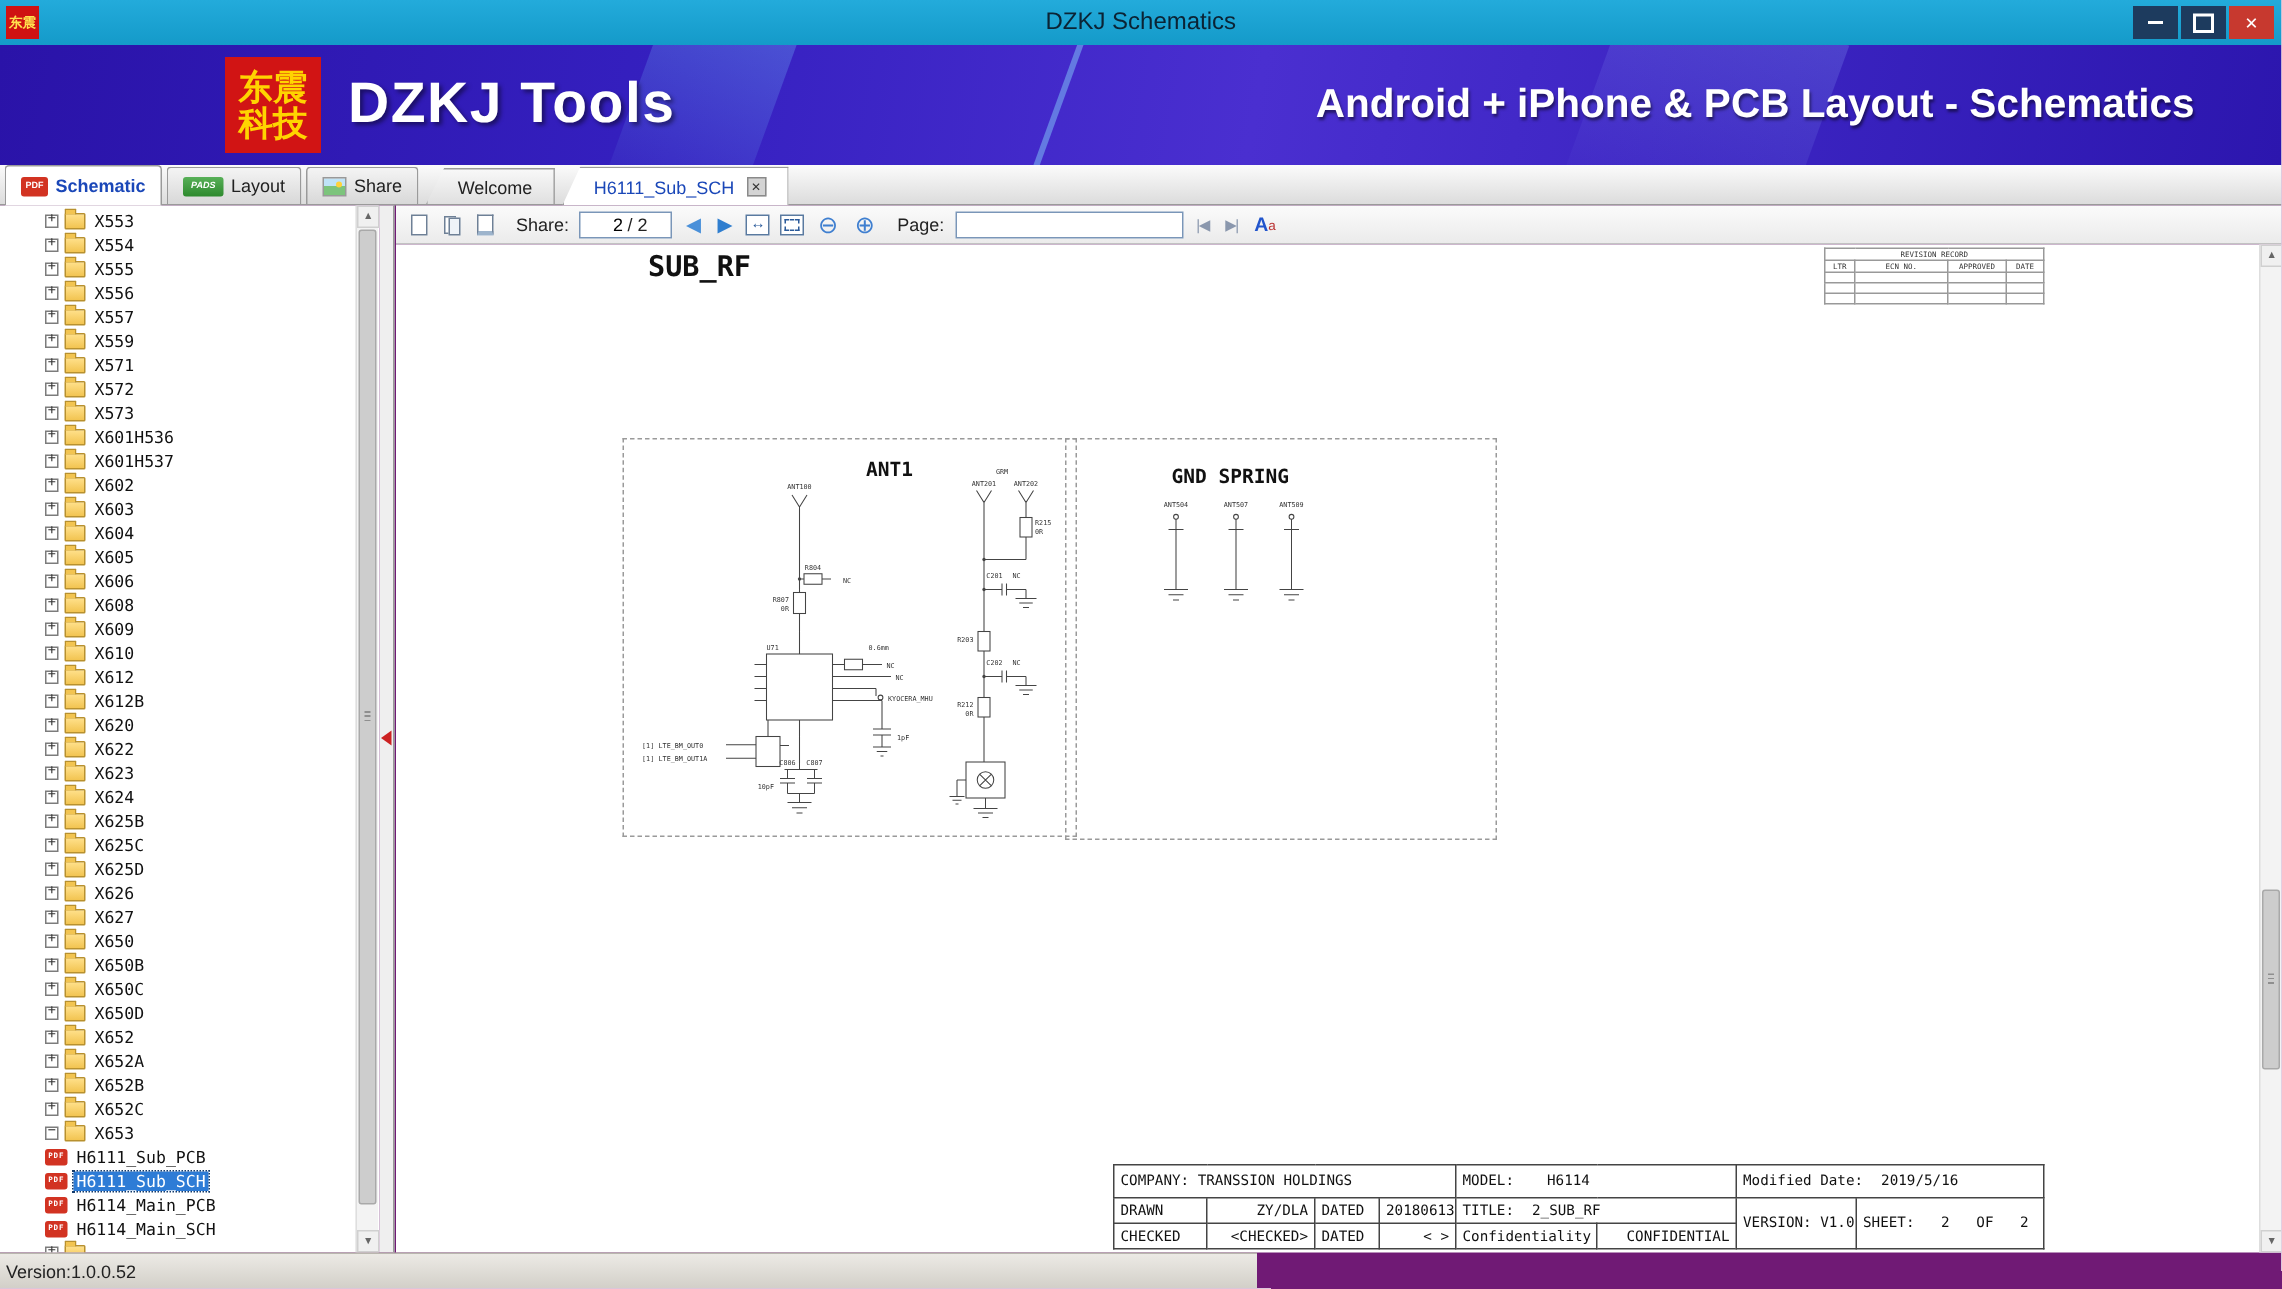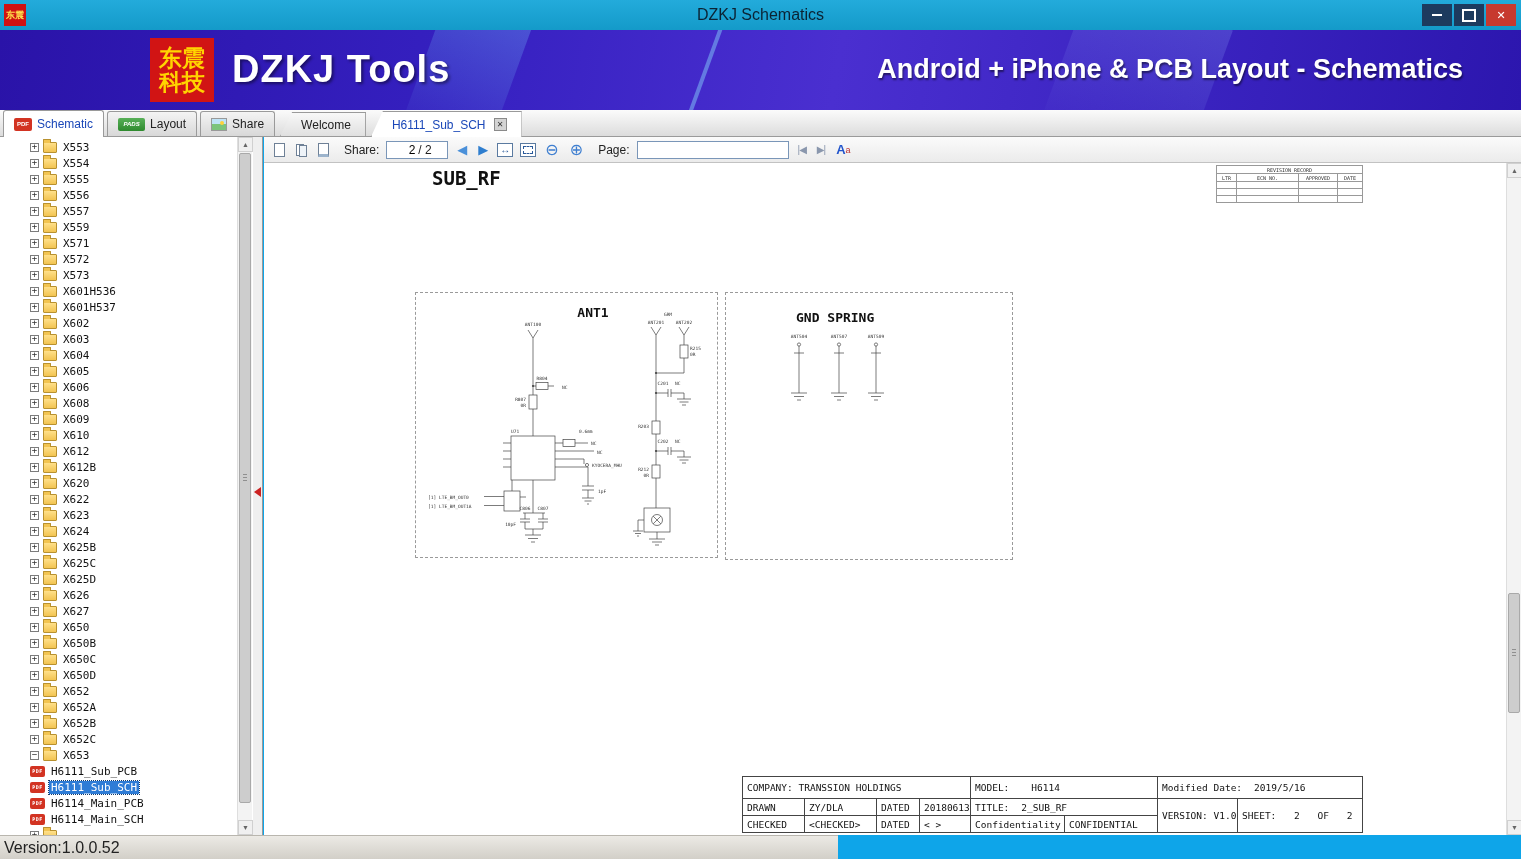--- a/index.html
+++ b/index.html
@@ -1,18 +1,18 @@
 <!DOCTYPE html>
 <html><head>
 <meta charset="utf-8">
 <style>
   * { margin:0; padding:0; box-sizing:border-box; }
   html,body { width:1521px; height:859px; overflow:hidden;
     font-family:"Liberation Sans", sans-serif; background:#fff; }
-  .window { position:relative; width:1521px; height:859px; background:#0ea5e9; overflow:hidden; }
+  .window { position:relative; width:1521px; height:859px; background:#701a75; overflow:hidden; }
 
   
   .titlebar { position:absolute; left:0; top:0; width:100%; height:30px;
     background:linear-gradient(#23abdb,#149ac9); }
   .app-icon { position:absolute; left:4px; top:4px; width:22px; height:22px; background:#cf1212;
     color:#ffe14d; font-weight:bold; font-size:9px; line-height:1;
     display:flex; flex-direction:column; align-items:center; justify-content:center; }
   .titlebar .title { position:absolute; left:0; right:0; top:0; height:30px; line-height:30px;
     text-align:center; font-size:16px; color:#0b2334; }
   .win-controls { position:absolute; right:5px; top:4px; display:flex; gap:2px; }
@@ -38,21 +38,21 @@
   .tagline { position:absolute; right:58px; top:24px; color:#fff; font-size:27px; font-weight:bold;
     text-shadow:1px 2px 2px rgba(0,0,0,.5); }
 
   
   .tabbar { position:absolute; left:0; top:110px; width:100%; height:27px;
     background:linear-gradient(#fbfbfb,#dcdcdc); border-bottom:1px solid #9a9a9a;
     display:flex; align-items:flex-end; }
   .rtab { height:25px; display:flex; align-items:center; gap:5px; padding:0 10px;
     border:1px solid #9a9a9a; border-bottom:none; border-radius:3px 3px 0 0;
     background:linear-gradient(#f4f4f4,#d8d8d8); font-size:12px; margin-left:3px; color:#222; cursor:default; }
-  .rtab.active { background:#fff; height:27px; margin-bottom:-1px; }
+  .rtab.active { background:#fff; height:27px; margin-bottom:-1px;font-weight:bold; }
   .rtab.active .rtab-label { color:#1a47b8; }
   .dtab { height:24px; display:flex; align-items:center; padding:0 14px 0 20px; margin-left:5px;
     font-size:12px; background:linear-gradient(#f8f8f8,#e0e0e0); border:1px solid #9a9a9a; border-bottom:none;
     clip-path:polygon(12px 0,100% 0,100% 100%,0 100%); color:#222; cursor:default; }
   .dtab.active { background:#fff; height:26px; margin-bottom:-1px; }
   .dtab.active .dtab-label { color:#1a47b8; }
   .close-box { margin-left:8px; width:13px; height:13px; background:#d4d4d4; border:1px solid #8a8a8a;
     display:flex; align-items:center; justify-content:center; }
   .close-box::before { content:"✕"; font-size:8px; color:#333; }
   .pdf-badge { width:18px; height:13px; background:#d23322; border-radius:2px; color:#fff;
@@ -139,41 +139,41 @@
   .pdf-area { position:absolute; left:0; top:26px; right:0; bottom:0; background:#fff; overflow:hidden; }
   .pdf-area .v-scrollbar { right:0; }
   .page-title { position:absolute; left:168px; top:4px; font-family:"DejaVu Sans Mono", monospace;
     font-weight:bold; font-size:19px; color:#111; }
   .rev-table { position:absolute; left:952px; top:2px; width:146px; border-collapse:collapse;
     table-layout:fixed; font-family:"DejaVu Sans Mono", monospace; font-size:5px; color:#333; }
   .rev-table td { border:1px solid #999; height:7px; text-align:center; overflow:hidden; padding:0; }
   .rev-table tr.t td { height:8px; }
   .schem-box { position:absolute; border:1px dashed #9a9a9a; }
   .ant1-box { left:151px; top:129px; width:303px; height:266px; }
-  .gnd-box { left:461px; top:129px; width:288px; height:268px; }
+  .gnd-box { left:446px; top:129px; width:288px; height:268px; }
   .wire { stroke:#444; stroke-width:.7; fill:none; }
   .comp { stroke:#444; stroke-width:.7; fill:#fff; }
   .dot { fill:#444; stroke:none; }
   .s4 { font-family:"DejaVu Sans Mono", monospace; font-size:4.5px; fill:#333; }
   .s4m { text-anchor:middle; } .s4e { text-anchor:end; }
   .btitle { font-family:"DejaVu Sans Mono", monospace; font-size:13px; font-weight:bold; fill:#111; }
   .bm { text-anchor:middle; }
 
   .title-block { position:absolute; left:478px; top:613px; width:620px; border-collapse:collapse;
     table-layout:fixed; font-family:"DejaVu Sans Mono", monospace; font-size:9.5px; color:#111; }
   .title-block td { border:1px solid #444; padding:1px 4px; height:17px; overflow:hidden; white-space:nowrap; }
   .title-block tr.r1 td { height:22px; }
   .tb-val { margin-left:22px; }
   .tb-val2 { margin-left:12px; }
-  .ctr { text-align:left; }
+  .ctr { text-align:right; }
 
   
   .statusbar { position:absolute; left:0; bottom:0; width:100%; height:24px; display:flex; }
   .status-left { flex:0 0 838px; background:linear-gradient(#eceae5,#d2cfc8); border-top:1px solid #b9b6ae;
-    display:flex; align-items:center; padding-left:4px; font-size:16px; color:#222; }
+    display:flex; align-items:center; padding-left:4px; font-size:12px; color:#222; }
   .status-right { flex:1; background:#131c33; color:#fff; display:flex; align-items:center;
     justify-content:flex-end; padding-right:8px; font-family:"DejaVu Sans Mono", monospace; font-size:12px; }
 </style>
 </head>
 <body>
 
 <div class="window">
 
   <div class="titlebar">
     <div class="app-icon">

